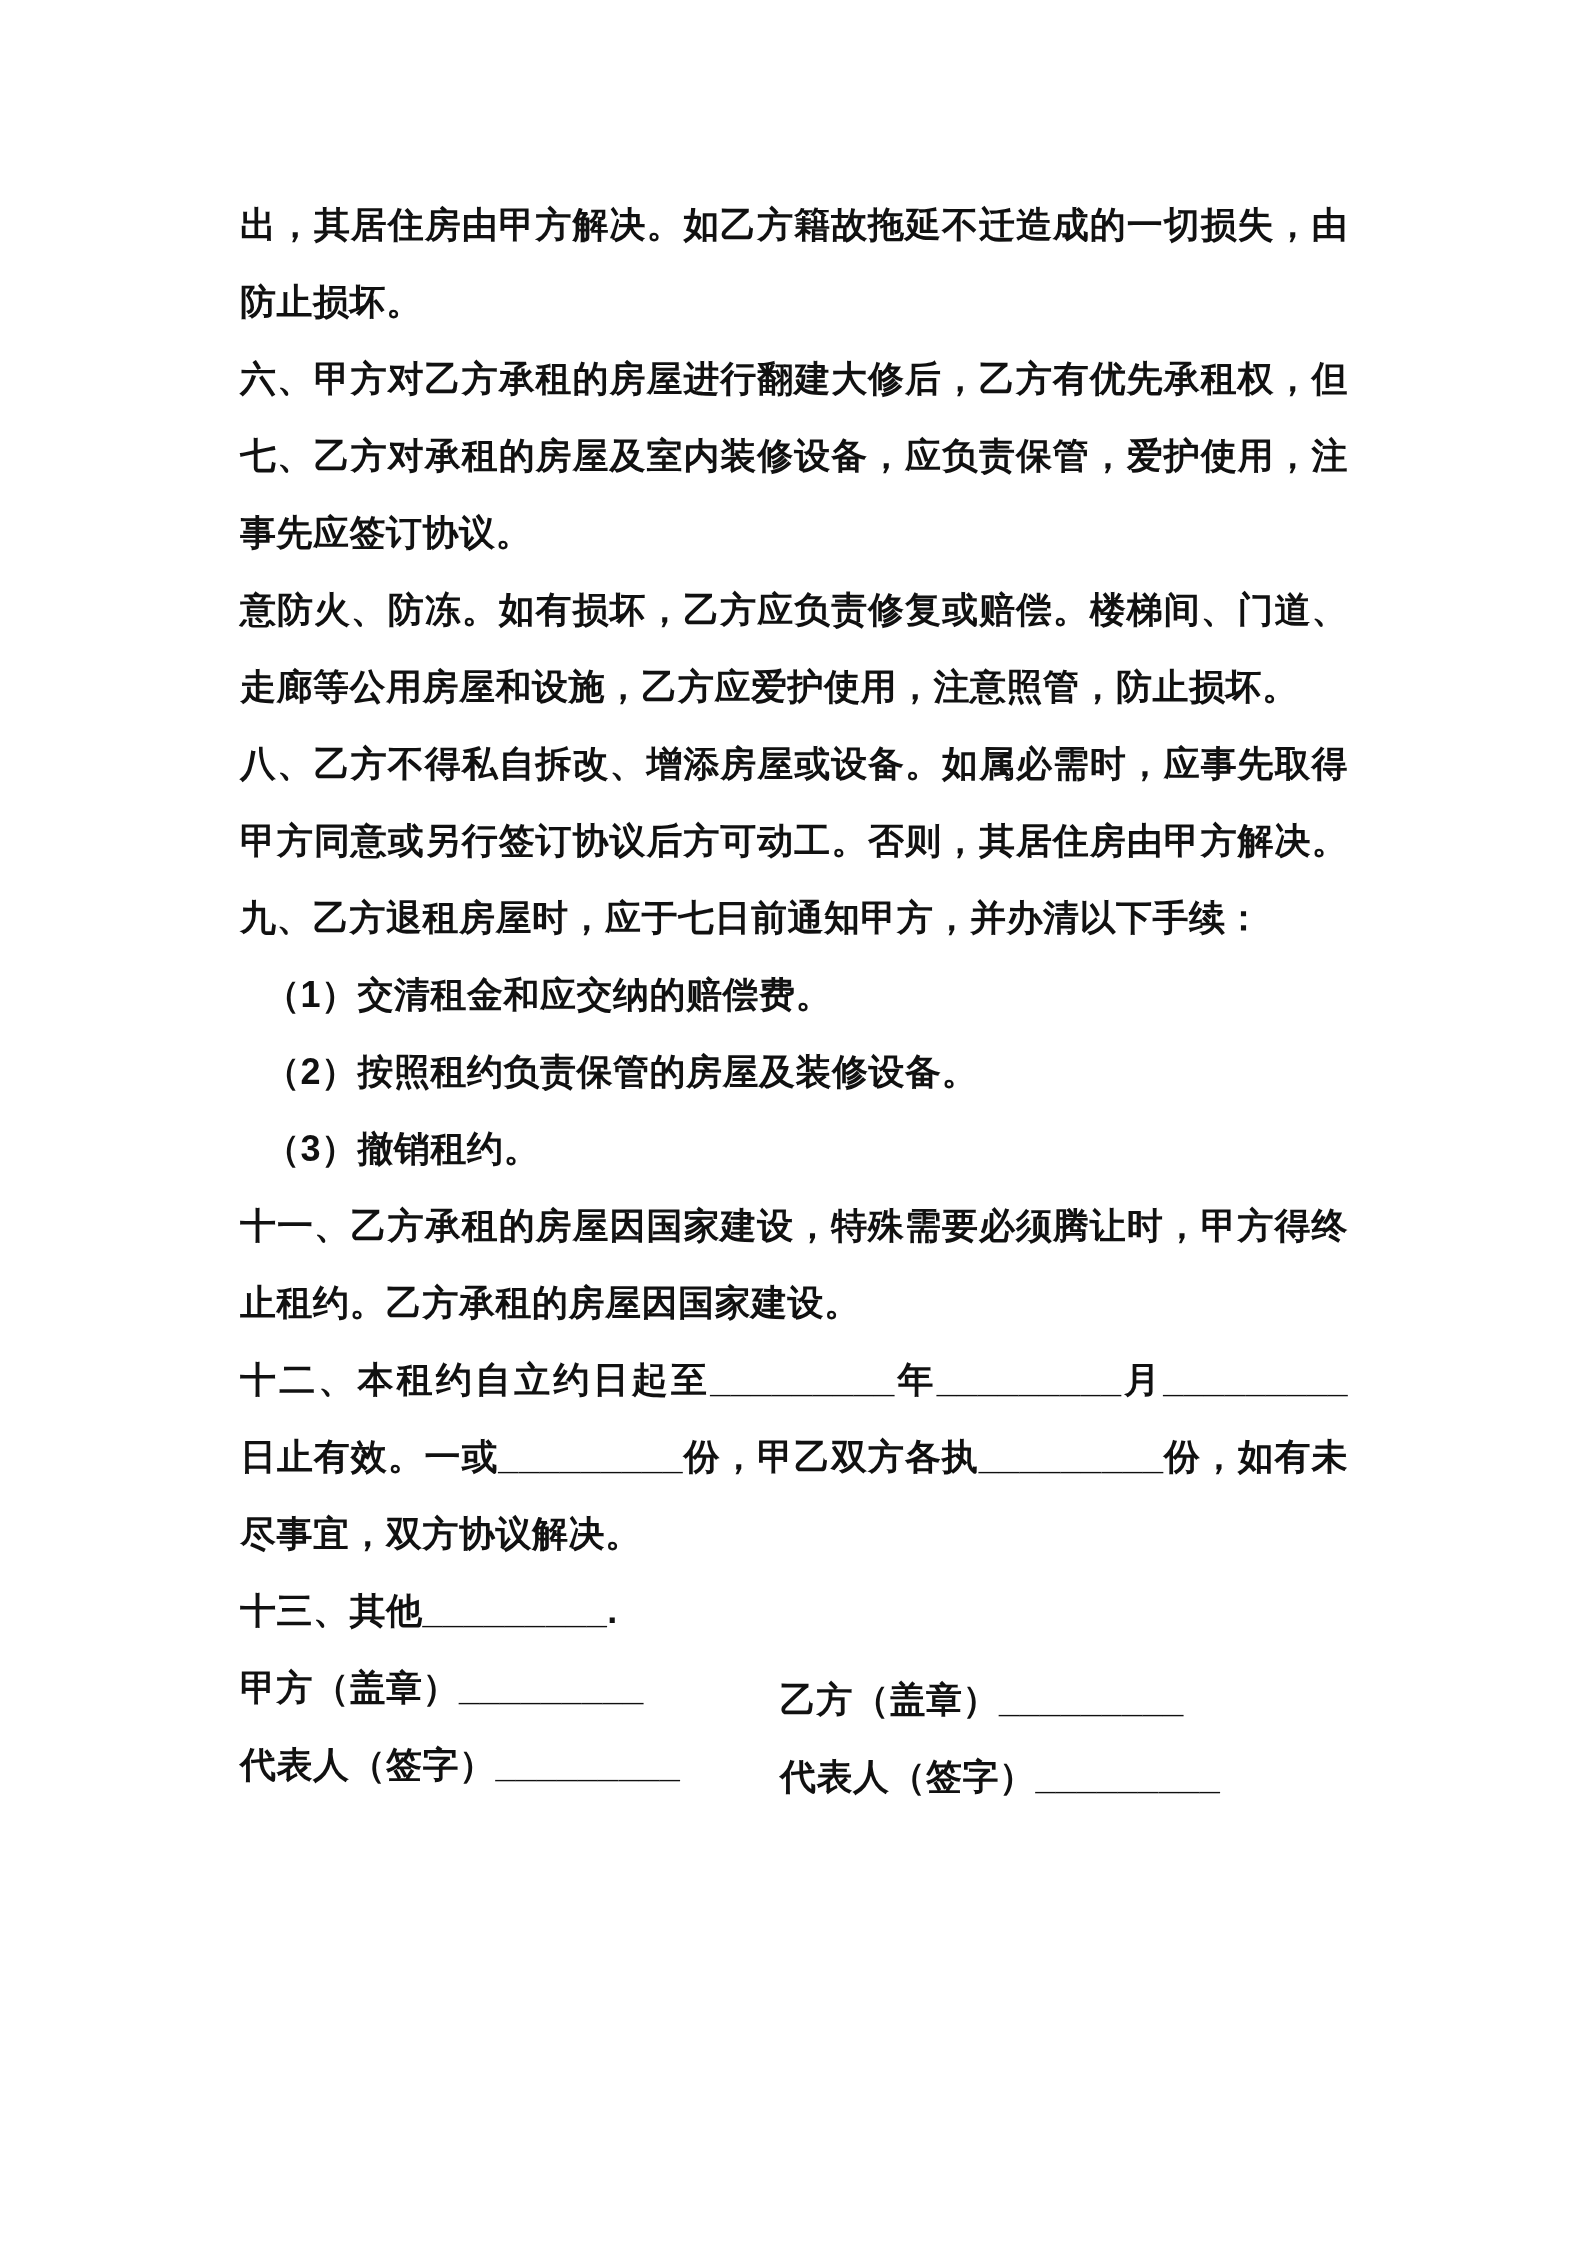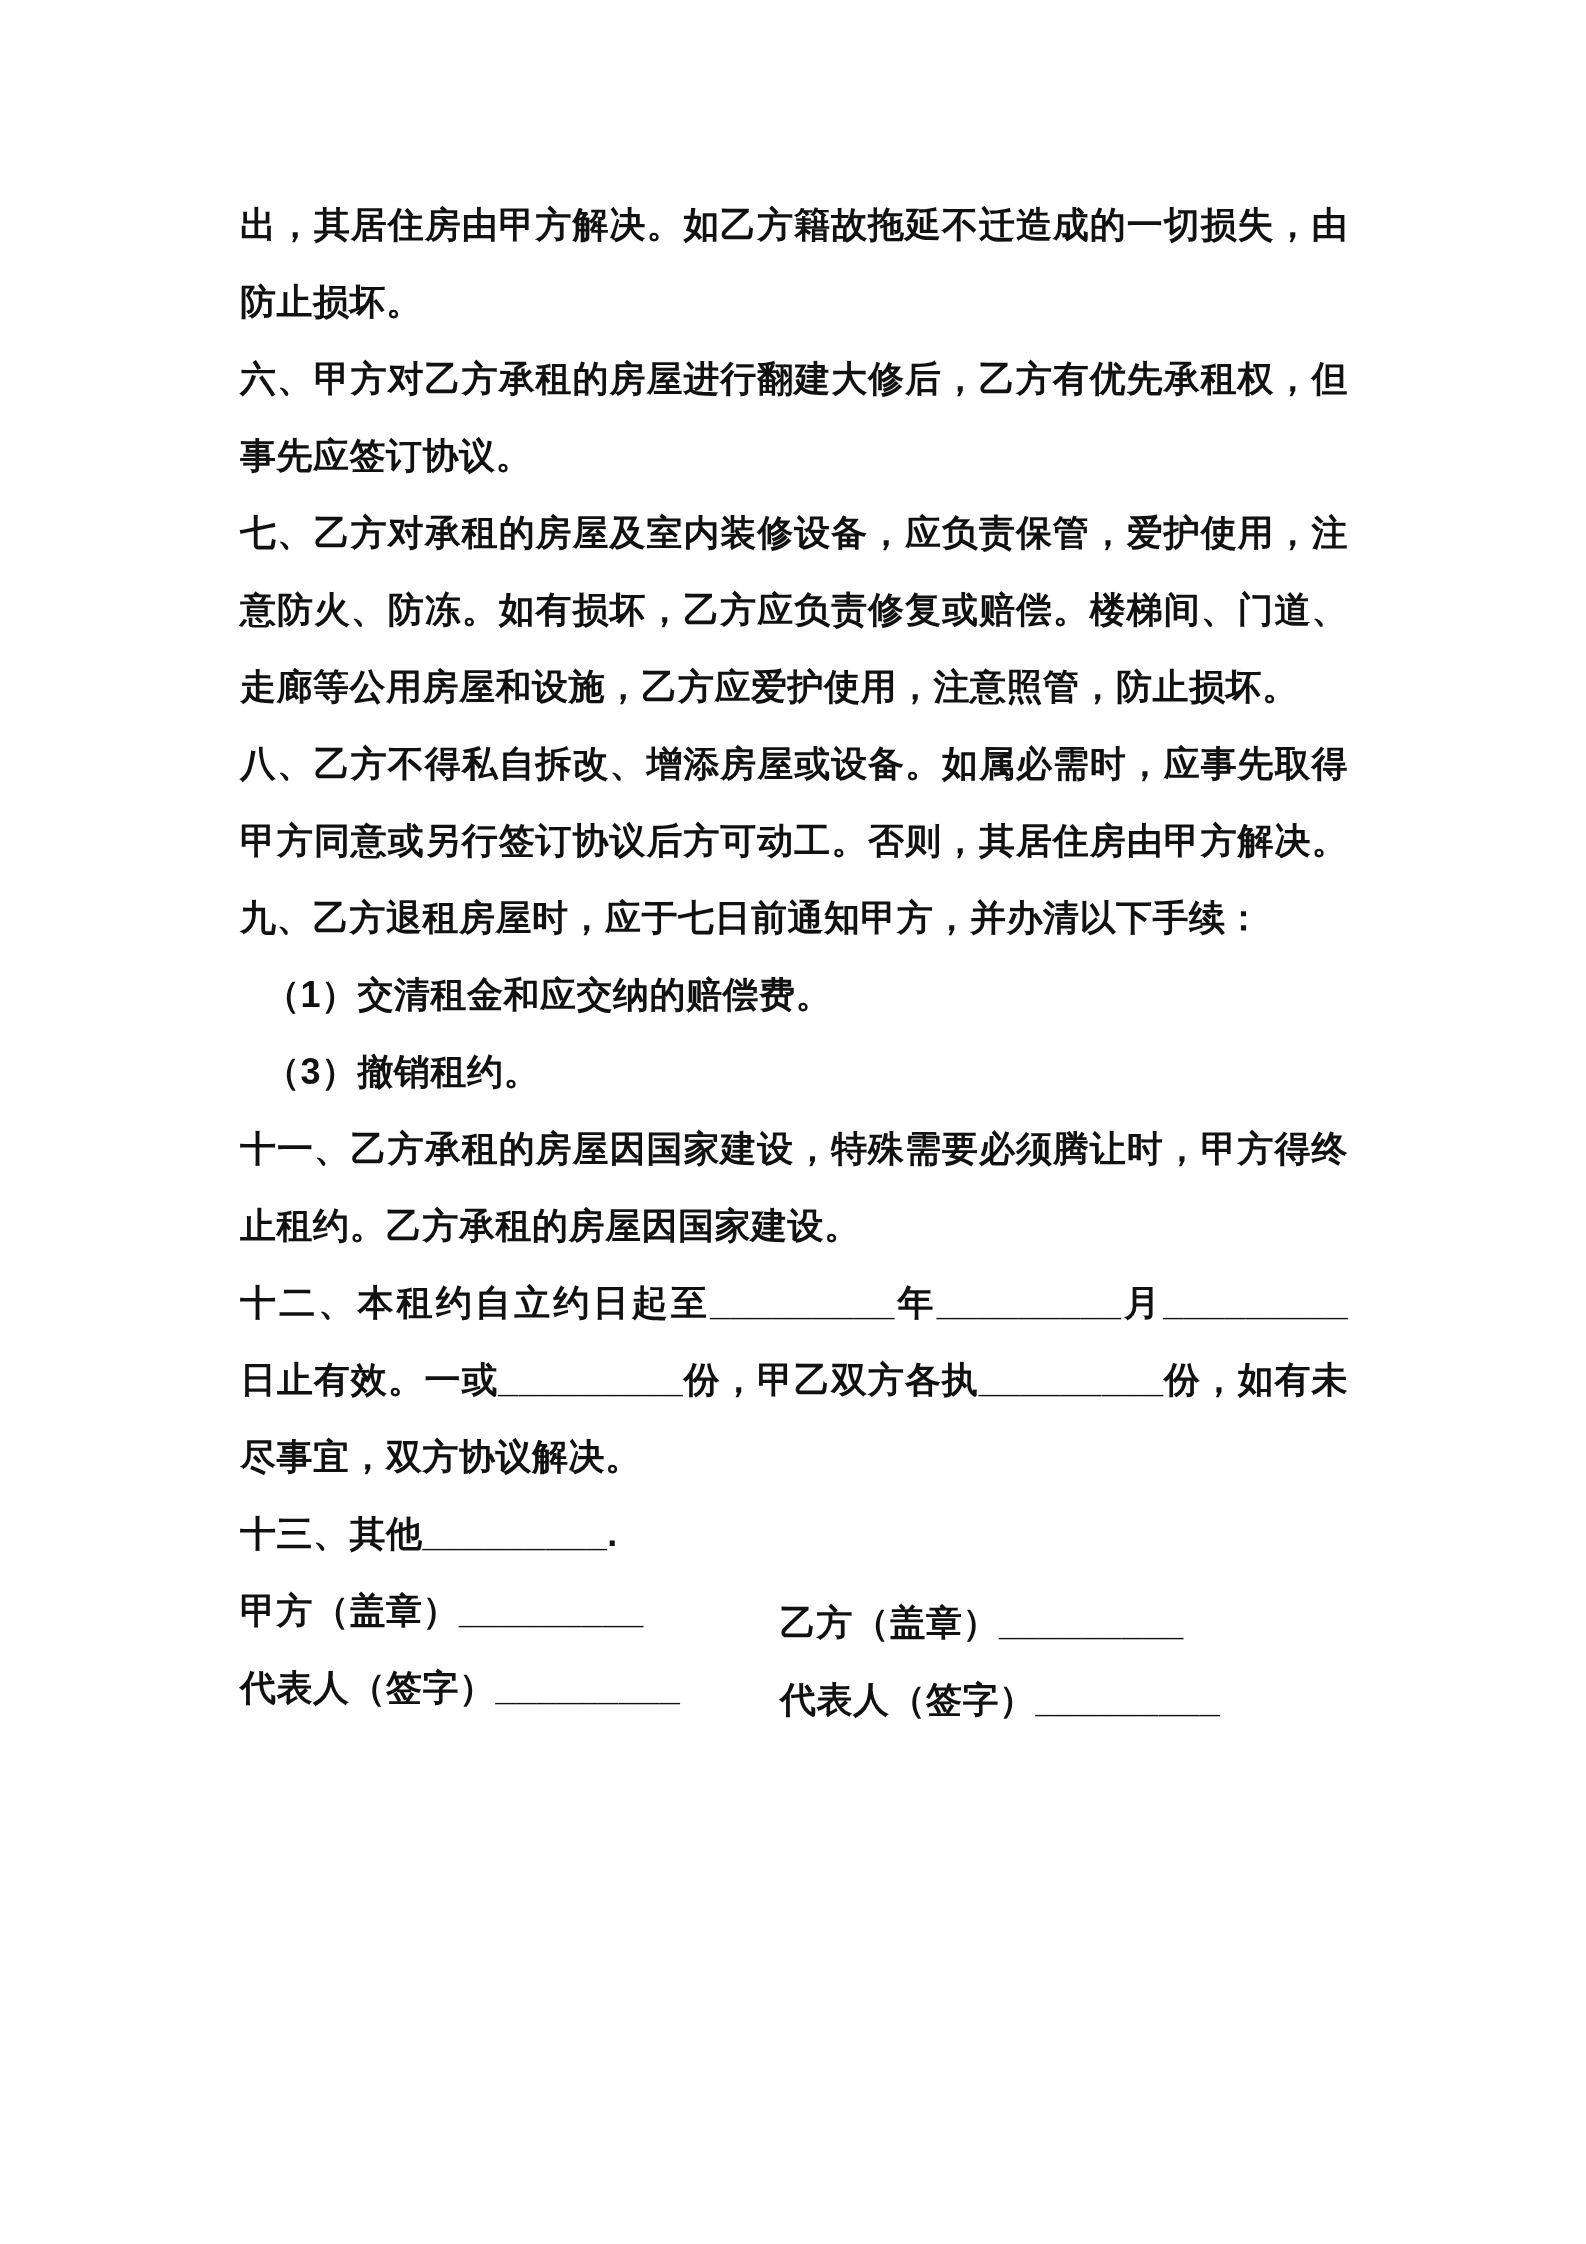--- a/index.html
+++ b/index.html
@@ -55,28 +55,29 @@
     }
   </style>
 </head>
 <body>
 
 <main class="page">
   <div class="doc-body">
       <div class="line just">出，其居住房由甲方解决。如乙方籍故拖延不迁造成的一切损失，由</div>
       <div class="line">防止损坏。</div>
       <div class="line just">六、甲方对乙方承租的房屋进行翻建大修后，乙方有优先承租权，但</div>
+      <div class="line just">七、乙方对承租的房屋及室内装修设备，应负责保管，爱护使用，注</div>
       <div class="line">事先应签订协议。</div>
-      <div class="line just">七、乙方对承租的房屋及室内装修设备，应负责保管，爱护使用，注</div>
       <div class="line just">意防火、防冻。如有损坏，乙方应负责修复或赔偿。楼梯间、门道、</div>
       <div class="line">走廊等公用房屋和设施，乙方应爱护使用，注意照管，防止损坏。</div>
       <div class="line just">八、乙方不得私自拆改、增添房屋或设备。如属必需时，应事先取得</div>
       <div class="line just">甲方同意或另行签订协议后方可动工。否则，其居住房由甲方解决。</div>
       <div class="line">九、乙方退租房屋时，应于七日前通知甲方，并办清以下手续：</div>
       <div class="line indent">（1）交清租金和应交纳的赔偿费。</div>
+      <div class="line indent">（2）按照租约负责保管的房屋及装修设备。</div>
       <div class="line indent">（3）撤销租约。</div>
       <div class="line just">十一、乙方承租的房屋因国家建设，特殊需要必须腾让时，甲方得终</div>
       <div class="line">止租约。乙方承租的房屋因国家建设。</div>
       <div class="line just">十二、本租约自立约日起至_________年_________月_________</div>
       <div class="line just">日止有效。一或_________份，甲乙双方各执_________份，如有未</div>
       <div class="line">尽事宜，双方协议解决。</div>
       <div class="line">十三、其他_________.</div>
       <div class="line two-col"><span class="col-left">甲方（盖章）_________</span><span class="col-right">乙方（盖章）_________</span></div>
       <div class="line two-col"><span class="col-left">代表人（签字）_________</span><span class="col-right">代表人（签字）_________</span></div>
     </div>

